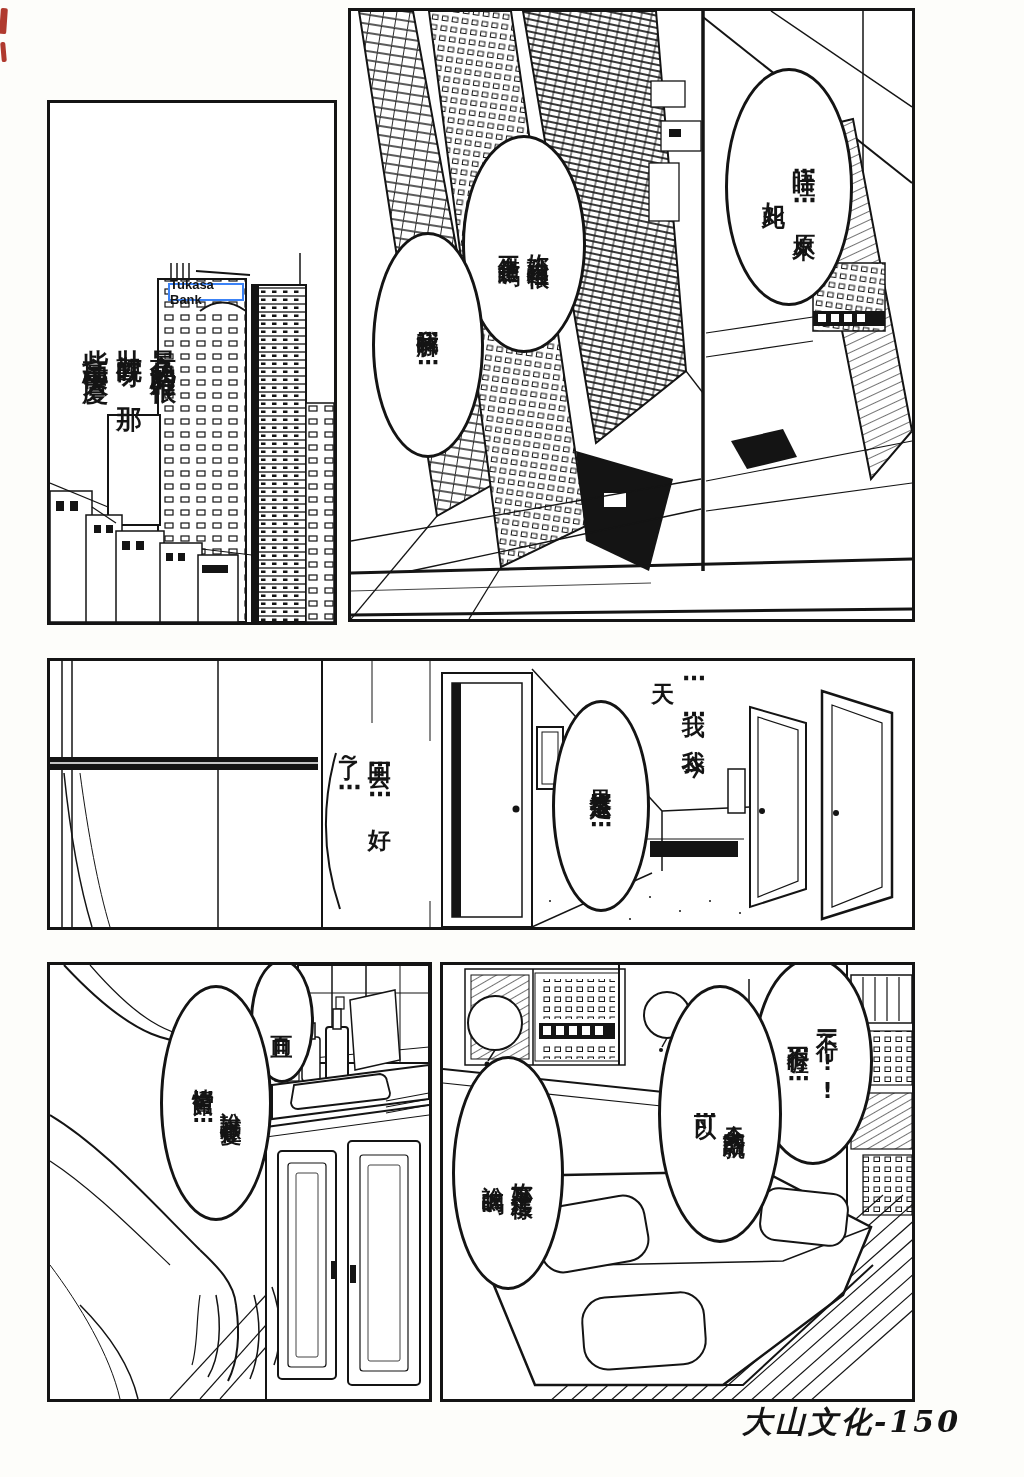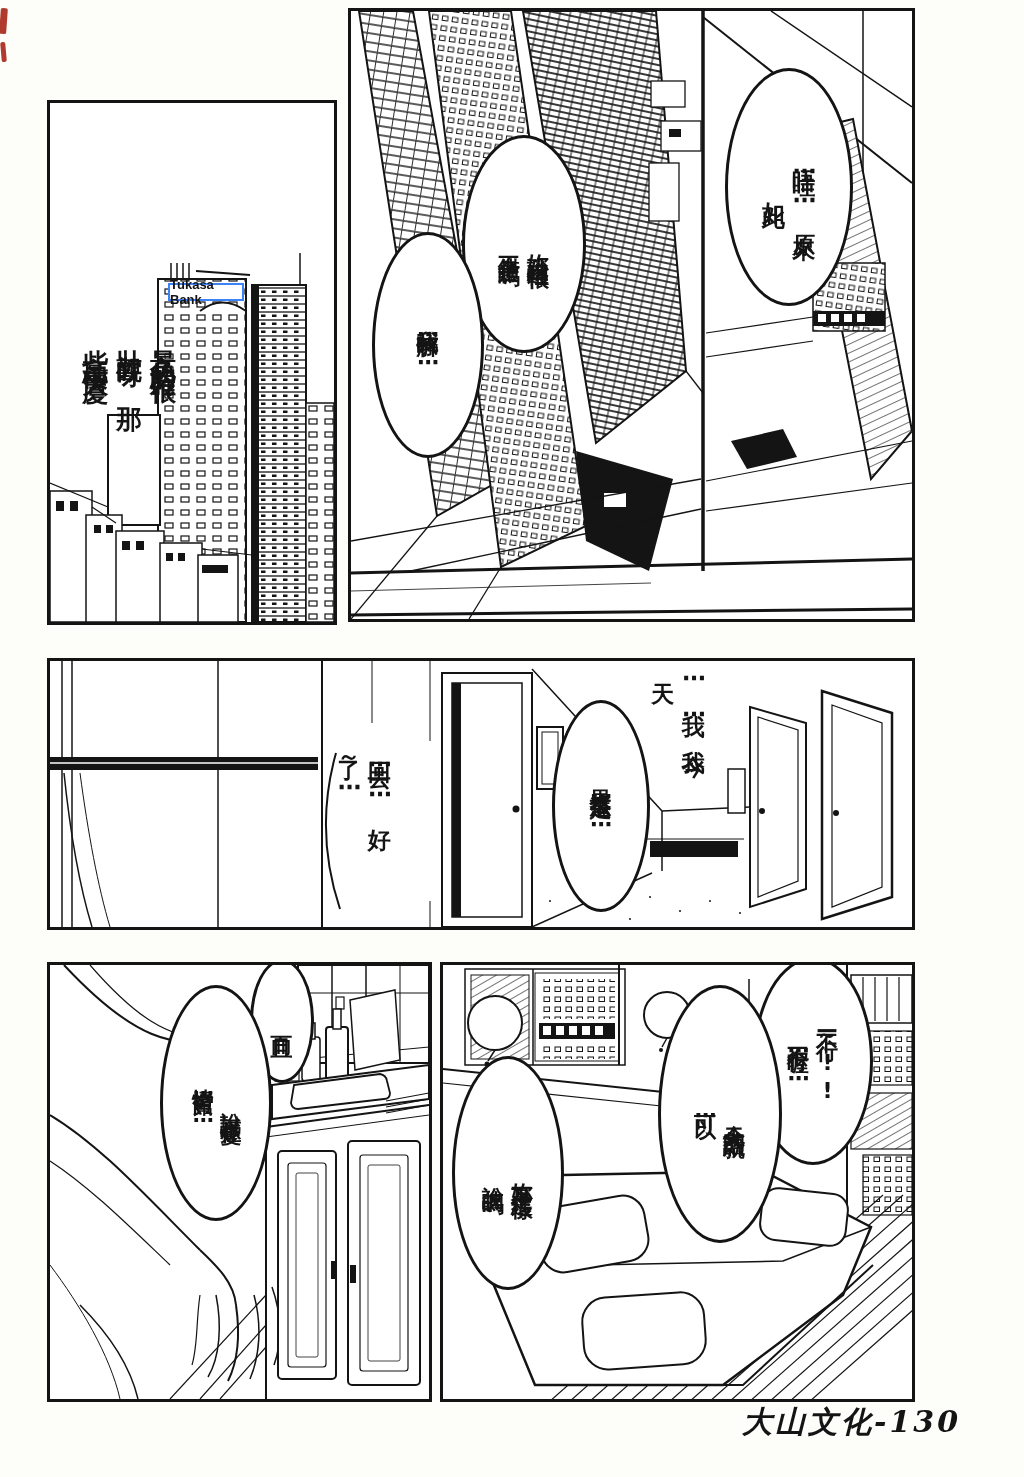--- a/index.html
+++ b/index.html
@@ -415,14 +415,14 @@
     <div class="bubble bE-todayok">
       <span class="vtext">今天的話就
 可以⋯</span>
     </div>
     <div class="bubble bE-saidso">
       <span class="vtext">妳不是這樣
 說的嗎</span>
     </div>
   </section>
 
-  <div class="footer">大山文化-130</div>
+  <div class="footer">大山文化-150</div>
 </div>
 
 </body></html>

